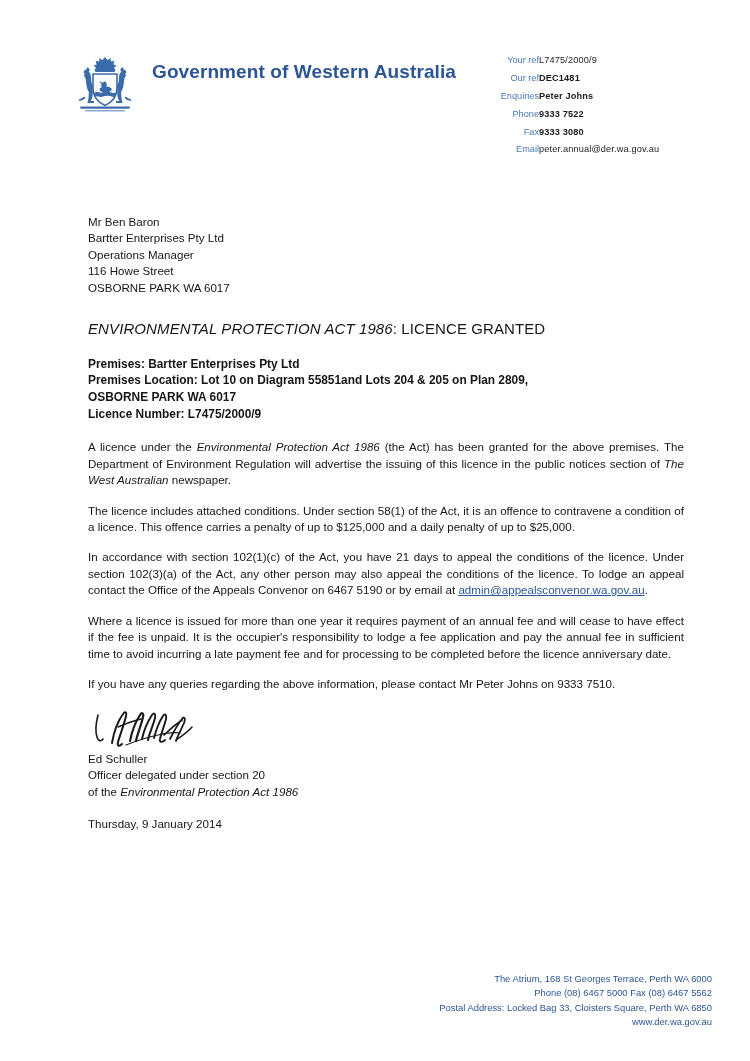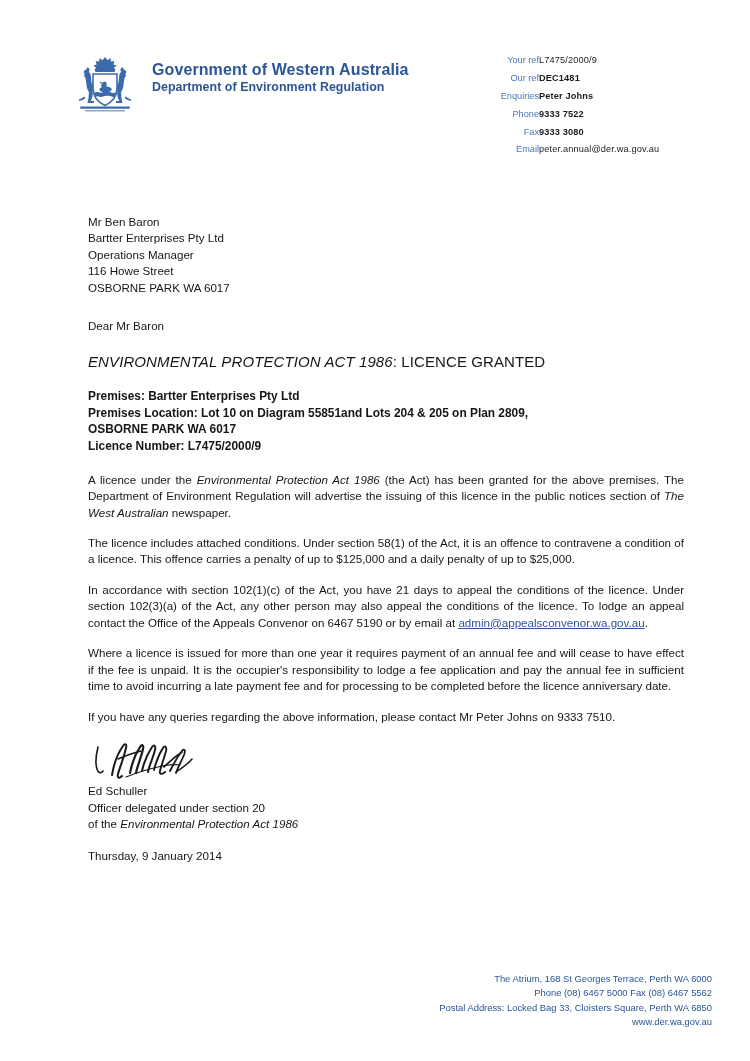--- a/index.html
+++ b/index.html
@@ -42,21 +42,21 @@
     height: 62px;
     flex: 0 0 auto;
   }
   .gov-text {
     margin-left: 14px;
     padding-top: 6px;
     color: #2b5596;
     line-height: 1.28;
   }
   .gov-line1 {
-    font-size: 16px;
+    font-size: 19px;
     font-weight: bold;
     letter-spacing: 0.1px;
     white-space: nowrap;
   }
   .gov-line2 {
     font-size: 12.4px;
     font-weight: bold;
     letter-spacing: 0.05px;
     white-space: nowrap;
   }
@@ -210,21 +210,20 @@
             <path d="M51.4 13.5 c-1.4 -0.4 -2.6 0.6 -2.9 1.9 c-0.2 1 0.2 1.8 0.9 2.3 c-1.3 0.9 -2 2.3 -2.2 3.9 l-0.5 5.5 c-0.1 1.6 -0.7 3.1 -1.6 4.4 l0.2 8.5 c0.1 2.6 0.8 5 2 7.1 l-3.3 0 l0 1.8 l6.6 0 c-0.6 -1.8 -1.1 -3.7 -1.2 -5.6 l-0.3 -5.4 c1.2 -1.8 2 -3.8 2.3 -5.9 l0.8 -6.2 c0.2 -1.6 0.9 -3.1 2 -4.3 l-1.2 -1.4 c0.8 -0.4 1.3 -1.2 1.2 -2.1 c-0.1 -1.3 -1.2 -2.3 -2.8 -2.5z"></path>
             <path d="M53.8 42.5 c1.6 1.4 3.4 2.4 5.4 2.9 l-0.5 1.7 c-2.3 -0.5 -4.4 -1.6 -6.2 -3.1z"></path>
 
             <rect x="8" y="52.5" width="50" height="2.2" rx="1.1"></rect>
             <rect x="13" y="56" width="40" height="1.4" rx="0.7" opacity="0.6"></rect>
           </g>
         </svg>
       </span>
       <div class="gov-text">
         <div class="gov-line1">Government of Western Australia</div>
-        <div class="gov-line2">Department of Environment Regulation</div>
       </div>
     </div>
 
     <div class="refblock">
       <div class="ref-row">
         <span class="ref-label">Your ref</span>
         <span class="ref-value thin">L7475/2000/9</span>
       </div>
       <div class="ref-row">
         <span class="ref-label">Our ref</span>
@@ -252,21 +251,20 @@
   <div class="body-area">
 
     <div class="addr">
       <div>Mr Ben Baron</div>
       <div>Bartter Enterprises Pty Ltd</div>
       <div>Operations Manager</div>
       <div>116 Howe Street</div>
       <div>OSBORNE PARK WA 6017</div>
     </div>
 
-    <div class="salutation">Dear Mr Baron</div>
 
     <div class="subject">
       <span class="act">ENVIRONMENTAL PROTECTION ACT 1986</span><span>:  LICENCE GRANTED</span>
     </div>
 
     <div class="premises">
       <div>Premises: Bartter Enterprises Pty Ltd</div>
       <div>Premises Location: Lot 10 on Diagram 55851and Lots 204 &amp; 205 on Plan 2809,</div>
       <div>OSBORNE PARK  WA  6017</div>
       <div>Licence Number: L7475/2000/9</div>

